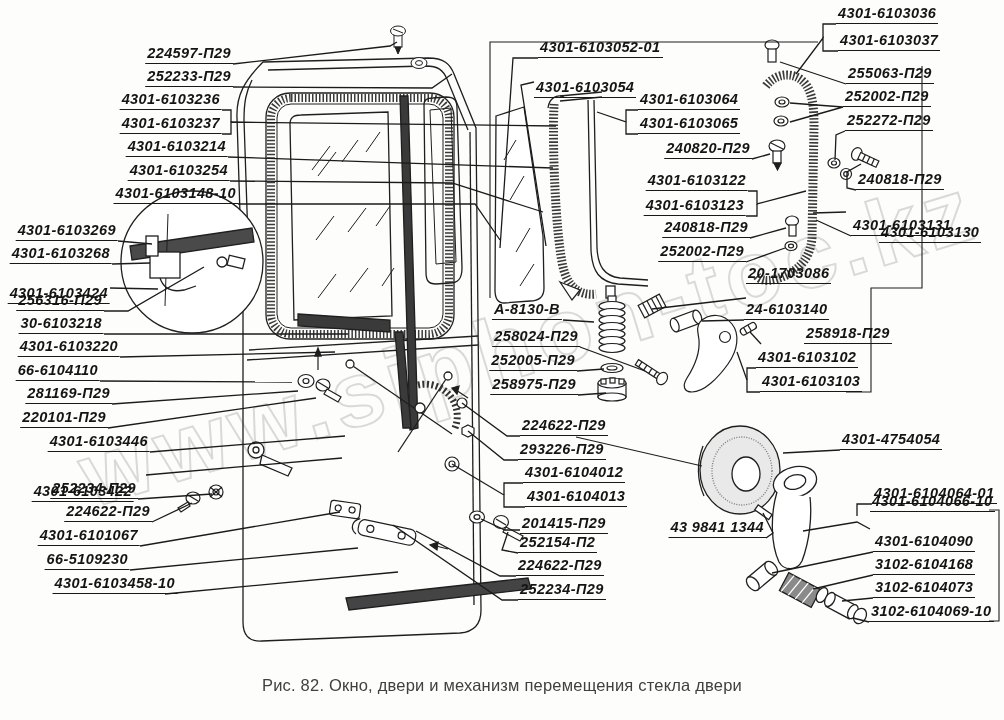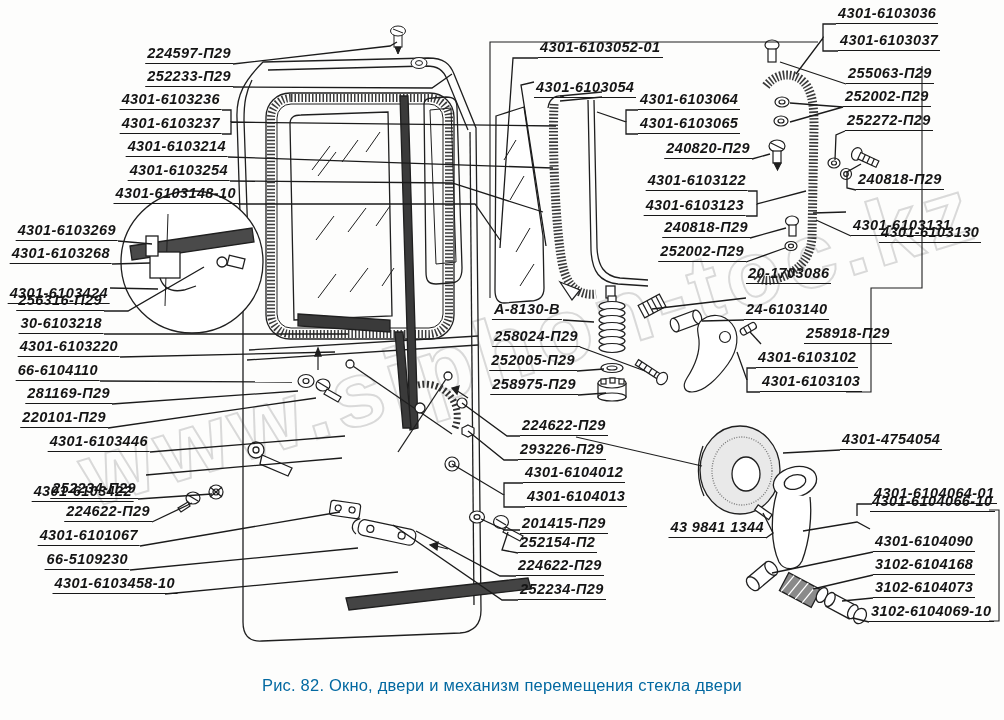--- a/index.html
+++ b/index.html
@@ -6,21 +6,21 @@
   #stage{position:relative;width:1004px;height:720px;background:#fdfdfc;overflow:hidden;
          font-family:"Liberation Sans",sans-serif;}
   #art{position:absolute;left:0;top:0;}
   #callouts .callout{
     position:absolute;transform:translate(0,-100%);
     font:italic 700 14.5px "Liberation Sans",sans-serif;
     letter-spacing:.4px;color:#141414;white-space:nowrap;
     border-bottom:1.6px solid #181818;padding:0 2px 1px 2px;line-height:17px;}
   #callouts .callout.r{transform:translate(-100%,-100%);}
   #caption{position:absolute;left:0;top:676px;width:100%;text-align:center;
-    font:16.5px "Liberation Sans",sans-serif;color:#0369a1;letter-spacing:.2px;}
+    font:16.5px "Liberation Sans",sans-serif;color:#404040;letter-spacing:.2px;}
   polyline.lead{fill:none;stroke:#1b1b1b;stroke-width:1.3;}
 </style>
 </head>
 <body>
 
 <div id="stage">
 
   <svg id="art" width="1004" height="720" viewBox="0 0 1004 720">
 
     <text x="92" y="508" transform="rotate(-17 92 508)" style="font:700 92px 'Liberation Sans',sans-serif;letter-spacing:6px" fill="none" stroke="#bdbdbd" stroke-width="2" opacity="0.55">www.siphon-toc.kz</text>

